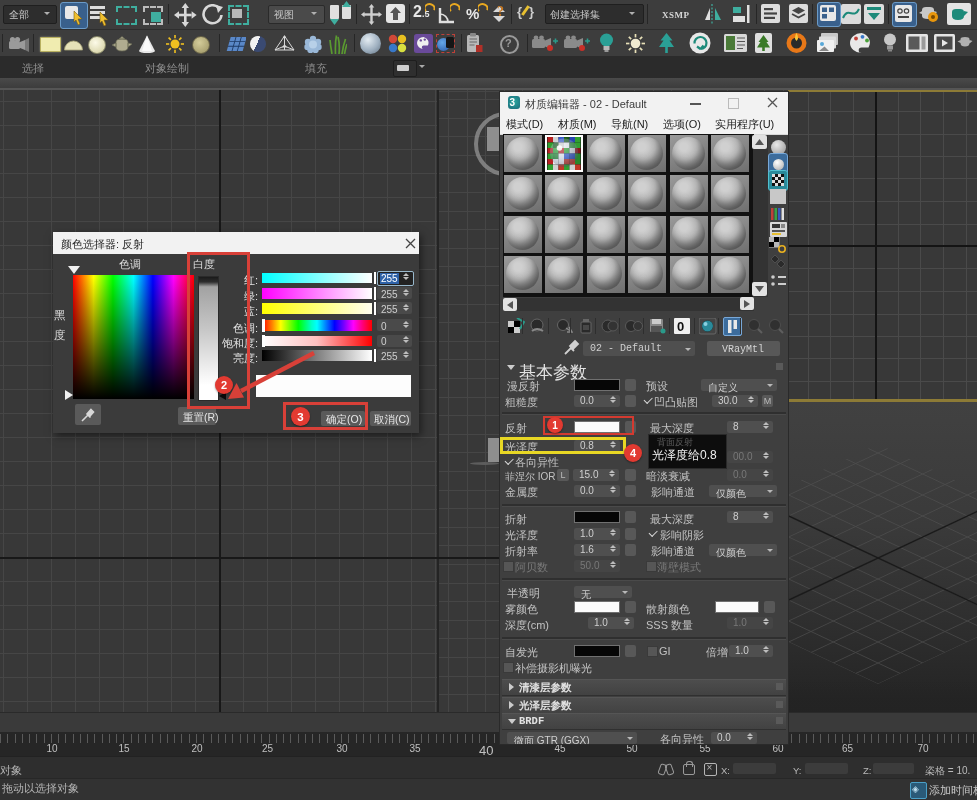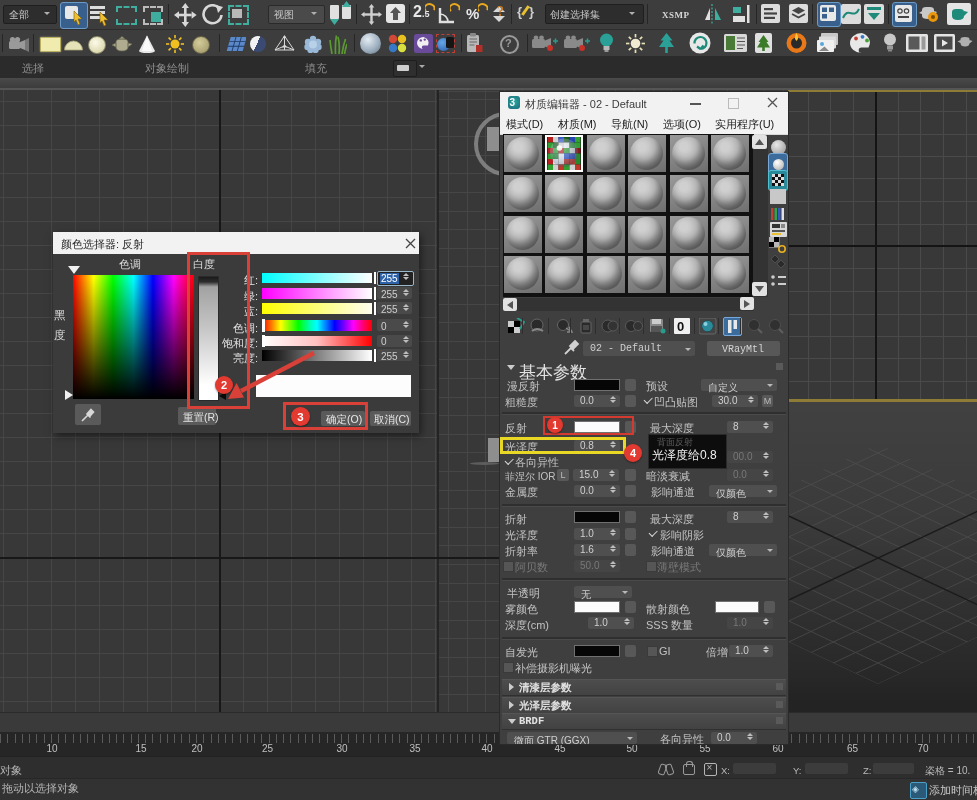--- a/index.html
+++ b/index.html
@@ -494,31 +494,31 @@
 <div class="ab" style="left:474px;top:112px;width:56px;height:56px;border-radius:50%;border:4px solid #8e8e8e;opacity:.8"></div>
 <div class="ab" style="left:487px;top:127px;width:13px;height:24px;background:#8e8e8e"></div>
 
 <div class="ab" style="left:488px;top:438px;width:11px;height:24px;background:#8e8e8e"></div>
 <div class="ab" style="left:470px;top:462px;width:29px;height:3px;background:#5d5d5d;border-radius:50%"></div>
 
 <div class="ab" style="left:0;top:732px;width:977px;height:24px;background:#262626"></div>
 <div class="ab" style="left:0;top:734px;width:977px;height:9px;background-image:repeating-linear-gradient(to right,#5a5a5a 0,#5a5a5a 1px,transparent 1px,transparent 7.26px)"></div>
 <div id="ruler">
     <div class="t" style="left:44px;top:743px;width:16px;text-align:center;font-size:10px;color:#c0c0c0">10</div>
-    <div class="t" style="left:133px;top:743px;width:16px;text-align:center;font-size:10px;color:#c0c0c0">15</div>
+    <div class="t" style="left:116px;top:743px;width:16px;text-align:center;font-size:10px;color:#c0c0c0">15</div>
     <div class="t" style="left:189px;top:743px;width:16px;text-align:center;font-size:10px;color:#c0c0c0">20</div>
     <div class="t" style="left:262px;top:743px;width:16px;text-align:left;font-size:10px;color:#c0c0c0">25</div>
     <div class="t" style="left:334px;top:743px;width:16px;text-align:center;font-size:10px;color:#c0c0c0">30</div>
     <div class="t" style="left:407px;top:743px;width:16px;text-align:center;font-size:10px;color:#c0c0c0">35</div>
-    <div class="t" style="left:479px;top:743px;width:16px;text-align:center;font-size:10px;color:#c0c0c0">40</div>
+    <div class="t" style="left:479px;top:743px;width:16px;text-align:left;font-size:13px;color:#c0c0c0">40</div>
     <div class="t" style="left:552px;top:743px;width:16px;text-align:center;font-size:10px;color:#c0c0c0">45</div>
     <div class="t" style="left:624px;top:743px;width:16px;text-align:center;font-size:10px;color:#c0c0c0">50</div>
     <div class="t" style="left:697px;top:743px;width:16px;text-align:center;font-size:10px;color:#c0c0c0">55</div>
     <div class="t" style="left:770px;top:743px;width:16px;text-align:center;font-size:10px;color:#c0c0c0">60</div>
-    <div class="t" style="left:842px;top:743px;width:16px;text-align:right;font-size:10px;color:#c0c0c0">65</div>
+    <div class="t" style="left:842px;top:743px;width:16px;text-align:left;font-size:10px;color:#c0c0c0">65</div>
     <div class="t" style="left:915px;top:743px;width:16px;text-align:center;font-size:10px;color:#c0c0c0">70</div>
   </div>
 
 <div class="ab" style="left:0;top:756px;width:977px;height:22px;background:#2e2e2e;border-top:1px solid #222"></div>
 <div class="ab" style="left:0;top:778px;width:977px;height:22px;background:#323232;border-top:1px solid #272727"></div>
 <div class="t" style="left:0;top:763px;font-size:11px;color:#b5b5b5">对象</div>
 <div class="t" style="left:2px;top:781px;font-size:11px;color:#b5b5b5">拖动以选择对象</div>
 <div id="status">
 <div class="ab" style="left:659px;top:764px;width:5px;height:9px;border:1.5px solid #9a9a9a;border-radius:2px;transform:rotate(20deg)"></div>
     <div class="ab" style="left:666px;top:764px;width:5px;height:9px;border:1.5px solid #9a9a9a;border-radius:2px;transform:rotate(-20deg)"></div>

